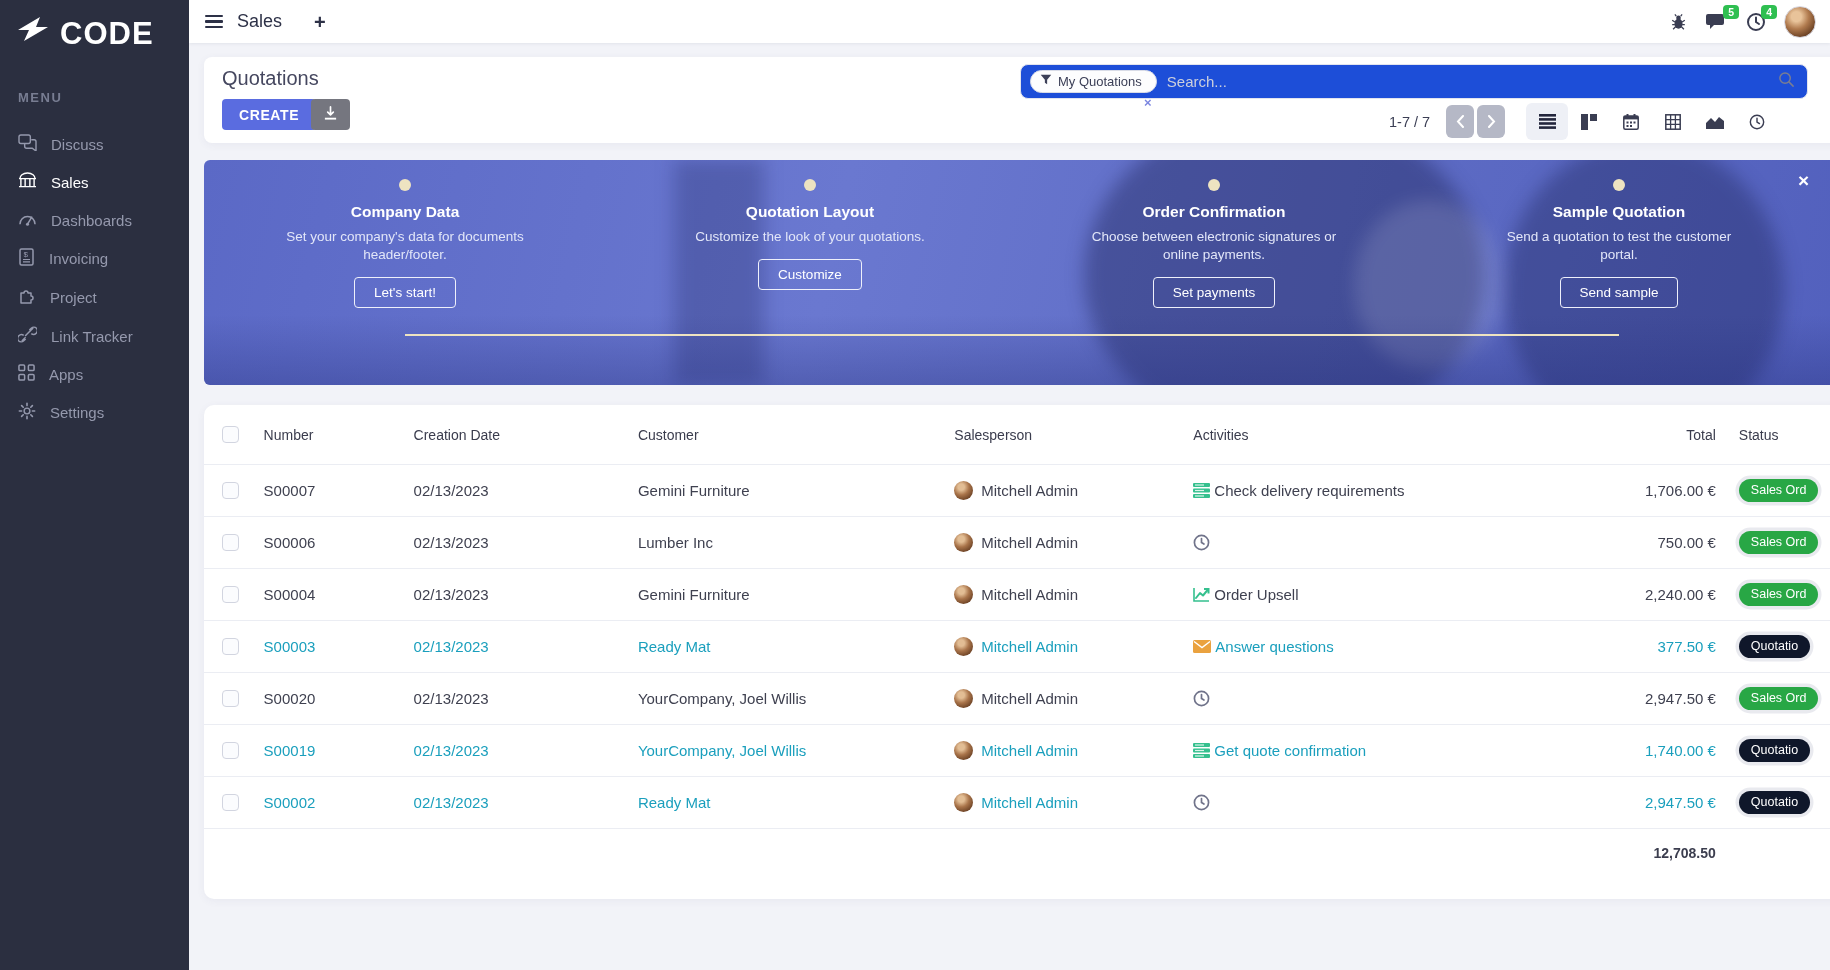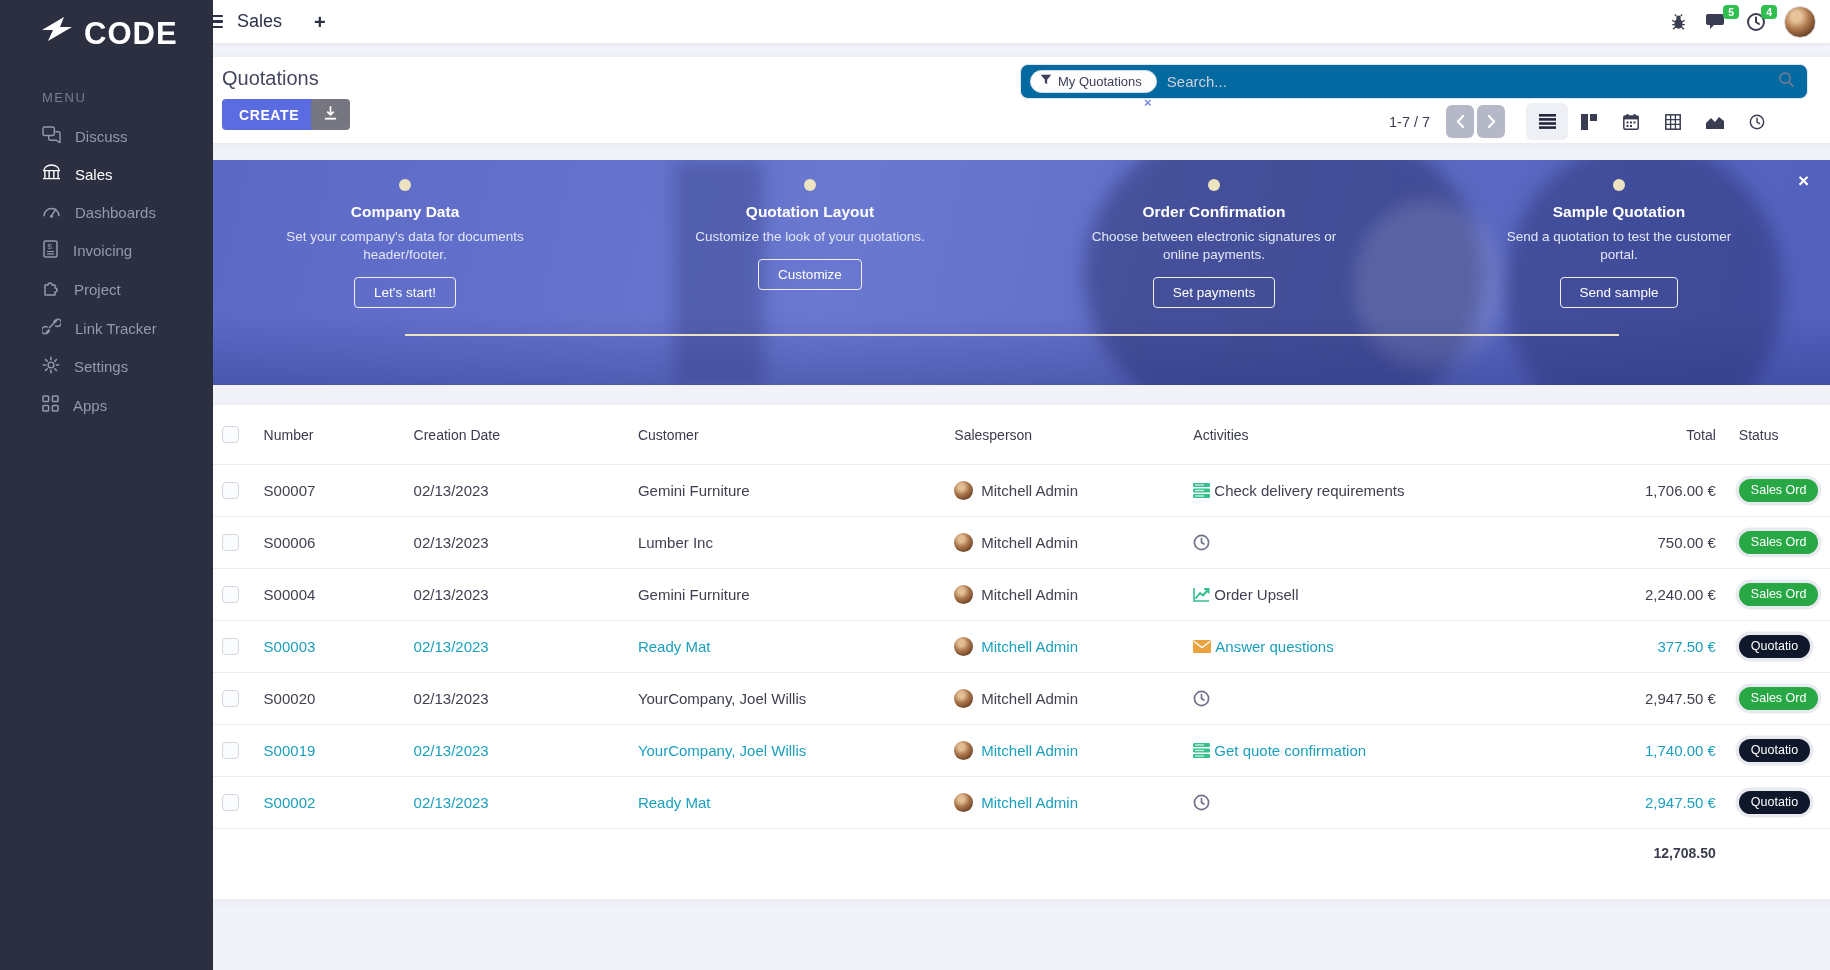--- a/index.html
+++ b/index.html
@@ -1,44 +1,44 @@
 <!DOCTYPE html>
 <html><head>
 <meta charset="utf-8">
 <style>
   html,body{margin:0;padding:0;}
   body{width:1830px;height:970px;overflow:hidden;font-family:"Liberation Sans",sans-serif;}
   .screen{position:relative;width:1830px;height:970px;background:#f2f3f8;overflow:hidden;}
 
   
-  .sidebar{position:absolute;left:0;top:0;width:189px;height:970px;background:#2b2f40;z-index:30;padding-left:24px;}
+  .sidebar{position:absolute;left:0;top:0;width:189px;height:970px;background:#2b2f40;z-index:30;}
   .logo{display:flex;align-items:center;gap:10px;padding:16px 0 0 16px;cursor:pointer;}
   .logo-text{color:#fff;font-size:31px;font-weight:700;letter-spacing:1px;}
-  .menu-label{color:#787d92;font-size:13px;font-weight:400;letter-spacing:1.5px;margin:38px 0 12px 18px;}
+  .menu-label{color:#787d92;font-size:13px;font-weight:700;letter-spacing:1.5px;margin:38px 0 20px 18px;}
   .nav-item{display:flex;align-items:center;gap:14px;padding:9px 18px;color:#9599ad;font-size:15px;cursor:pointer;}
   .nav-item.active{color:#ffffff;}
   .nav-item svg{flex:0 0 auto;}
 
   
   .topbar{position:absolute;left:189px;top:0;right:0;height:43px;background:#fff;display:flex;align-items:center;box-shadow:0 1px 3px rgba(40,45,80,.08);z-index:20;}
   .burger{margin-left:16px;cursor:pointer;display:flex;flex-direction:column;gap:3px;}
   .burger i{display:block;width:18px;height:2.5px;background:#2d3147;border-radius:1px;}
   .tb-title{margin-left:14px;font-size:18px;color:#2d3147;font-weight:500;cursor:pointer;}
   .tb-plus{margin-left:32px;font-size:20px;color:#2d3147;font-weight:700;cursor:pointer;line-height:1;}
   .tb-right{margin-left:auto;display:flex;align-items:center;gap:18px;padding-right:14px;}
   .tb-ico{position:relative;cursor:pointer;display:flex;align-items:center;}
   .tb-badge{position:absolute;top:-7px;right:-11px;background:#2fbf51;color:#fff;font-size:10.5px;font-weight:700;border-radius:4px;padding:1px 5px;}
   .tb-avatar{width:30px;height:30px;border-radius:50%;background:radial-gradient(circle at 38% 32%,#e8c39a 0 18%,#b07a4e 45%,#6e4426 75%,#4c2d18);border:1px solid #d8d8e2;cursor:pointer;}
 
   
   .ctl-card{position:absolute;left:204px;top:57px;width:1656px;height:86px;background:#fff;border-radius:8px;box-shadow:0 2px 8px rgba(60,70,120,.06);}
   .page-title{position:absolute;left:18px;top:10px;font-size:20px;color:#45475f;}
   .btn-create{position:absolute;left:18px;top:42px;height:31px;padding:0 17px;background:#5a6ce0;color:#fff;border:none;border-radius:4px;font-size:14px;font-weight:700;letter-spacing:.6px;cursor:pointer;font-family:inherit;}
   .btn-export{position:absolute;left:107px;top:42px;width:39px;height:31px;background:#75767f;border:none;border-radius:4px;cursor:pointer;display:flex;align-items:center;justify-content:center;}
-  .searchbox{position:absolute;left:816px;top:7px;width:786px;height:33px;background:#0369a1;border:1px solid #e2e4ee;border-radius:8px;display:flex;align-items:center;cursor:text;}
+  .searchbox{position:absolute;left:816px;top:7px;width:786px;height:33px;background:#1d4ed8;border:1px solid #e2e4ee;border-radius:8px;display:flex;align-items:center;cursor:text;}
   .facet{display:flex;align-items:center;gap:6px;margin-left:9px;border:1px solid #d9dce7;border-radius:16px;background:#fdfdfe;padding:3px 14px 3px 9px;font-size:13px;color:#3d4058;cursor:pointer;white-space:nowrap;}
   .search-ph{margin-left:10px;font-size:15px;color:#cdd0dc;}
   .search-mag{margin-left:auto;margin-right:12px;}
   .facet-x{position:absolute;left:940px;top:38px;color:#7b86e0;font-size:13px;font-weight:700;cursor:pointer;z-index:5;}
   .fbar{position:absolute;left:826px;top:50px;height:30px;display:flex;align-items:center;gap:34px;font-size:13.5px;color:#3b3e54;}
   .fbar .fitem{display:flex;align-items:center;gap:7px;cursor:pointer;white-space:nowrap;}
   .star-glyph{font-size:14px;color:#2d3147;}
   .pager{position:absolute;left:1185px;top:50px;height:30px;display:flex;align-items:center;font-size:14.5px;color:#3b3e54;white-space:nowrap;}
   .pg-btn{width:28px;height:33px;border:none;border-radius:6px;background:#b5b8c6;color:#fff;cursor:pointer;display:flex;align-items:center;justify-content:center;}
   .pg-prev{position:absolute;left:1242px;top:48px;}
@@ -148,39 +148,39 @@
               <g fill="none" stroke="#9599ad" stroke-width="1.6">
                 <path d="M8,12 L4,16 M6,10 a4,4 0 0 0 -5.6,5.6 a4,4 0 0 0 5.6,0 l2,-2"></path>
                 <path d="M12,6 L16,2 M14,8 a4,4 0 0 0 5.6,-5.6 a4,4 0 0 0 -5.6,0 l-2,2"></path>
                 <path d="M7.5,10.5 L12.5,5.5"></path>
               </g>
             </svg></span>
     <span class="nav-label">Link Tracker</span>
   </div>
 
   <div class="nav-item">
-    <span class="nav-ico"><svg width="18" height="18" viewBox="0 0 20 20">
-              <circle cx="10" cy="10" r="3.2" fill="none" stroke="#9599ad" stroke-width="1.6"></circle>
-              <g stroke="#9599ad" stroke-width="1.8" stroke-linecap="round">
-                <path d="M10,1.5 V4 M10,16 V18.5 M1.5,10 H4 M16,10 H18.5 M4,4 L5.8,5.8 M14.2,14.2 L16,16 M16,4 L14.2,5.8 M5.8,14.2 L4,16"></path>
-              </g>
-            </svg></span>
-    <span class="nav-label">Settings</span>
-  </div>
-
-  <div class="nav-item">
     <span class="nav-ico"><svg width="17" height="17" viewBox="0 0 18 18">
               <g fill="none" stroke="#9599ad" stroke-width="1.6">
                 <rect x="1" y="1" width="6" height="6" rx="1.2"></rect>
                 <rect x="11" y="1" width="6" height="6" rx="1.2"></rect>
                 <rect x="1" y="11" width="6" height="6" rx="1.2"></rect>
                 <rect x="11" y="11" width="6" height="6" rx="1.2"></rect>
               </g>
             </svg></span>
     <span class="nav-label">Apps</span>
+  </div>
+
+  <div class="nav-item">
+    <span class="nav-ico"><svg width="18" height="18" viewBox="0 0 20 20">
+              <circle cx="10" cy="10" r="3.2" fill="none" stroke="#9599ad" stroke-width="1.6"></circle>
+              <g stroke="#9599ad" stroke-width="1.8" stroke-linecap="round">
+                <path d="M10,1.5 V4 M10,16 V18.5 M1.5,10 H4 M16,10 H18.5 M4,4 L5.8,5.8 M14.2,14.2 L16,16 M16,4 L14.2,5.8 M5.8,14.2 L4,16"></path>
+              </g>
+            </svg></span>
+    <span class="nav-label">Settings</span>
   </div>
 </div>
   </div>
 
   <div class="topbar">
     <div class="burger">
         <i></i>
         <i></i>
         <i></i>
       </div>

